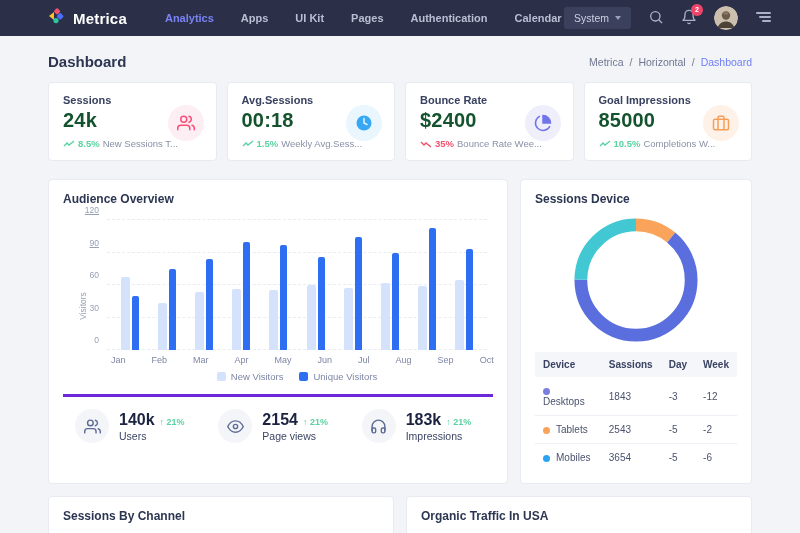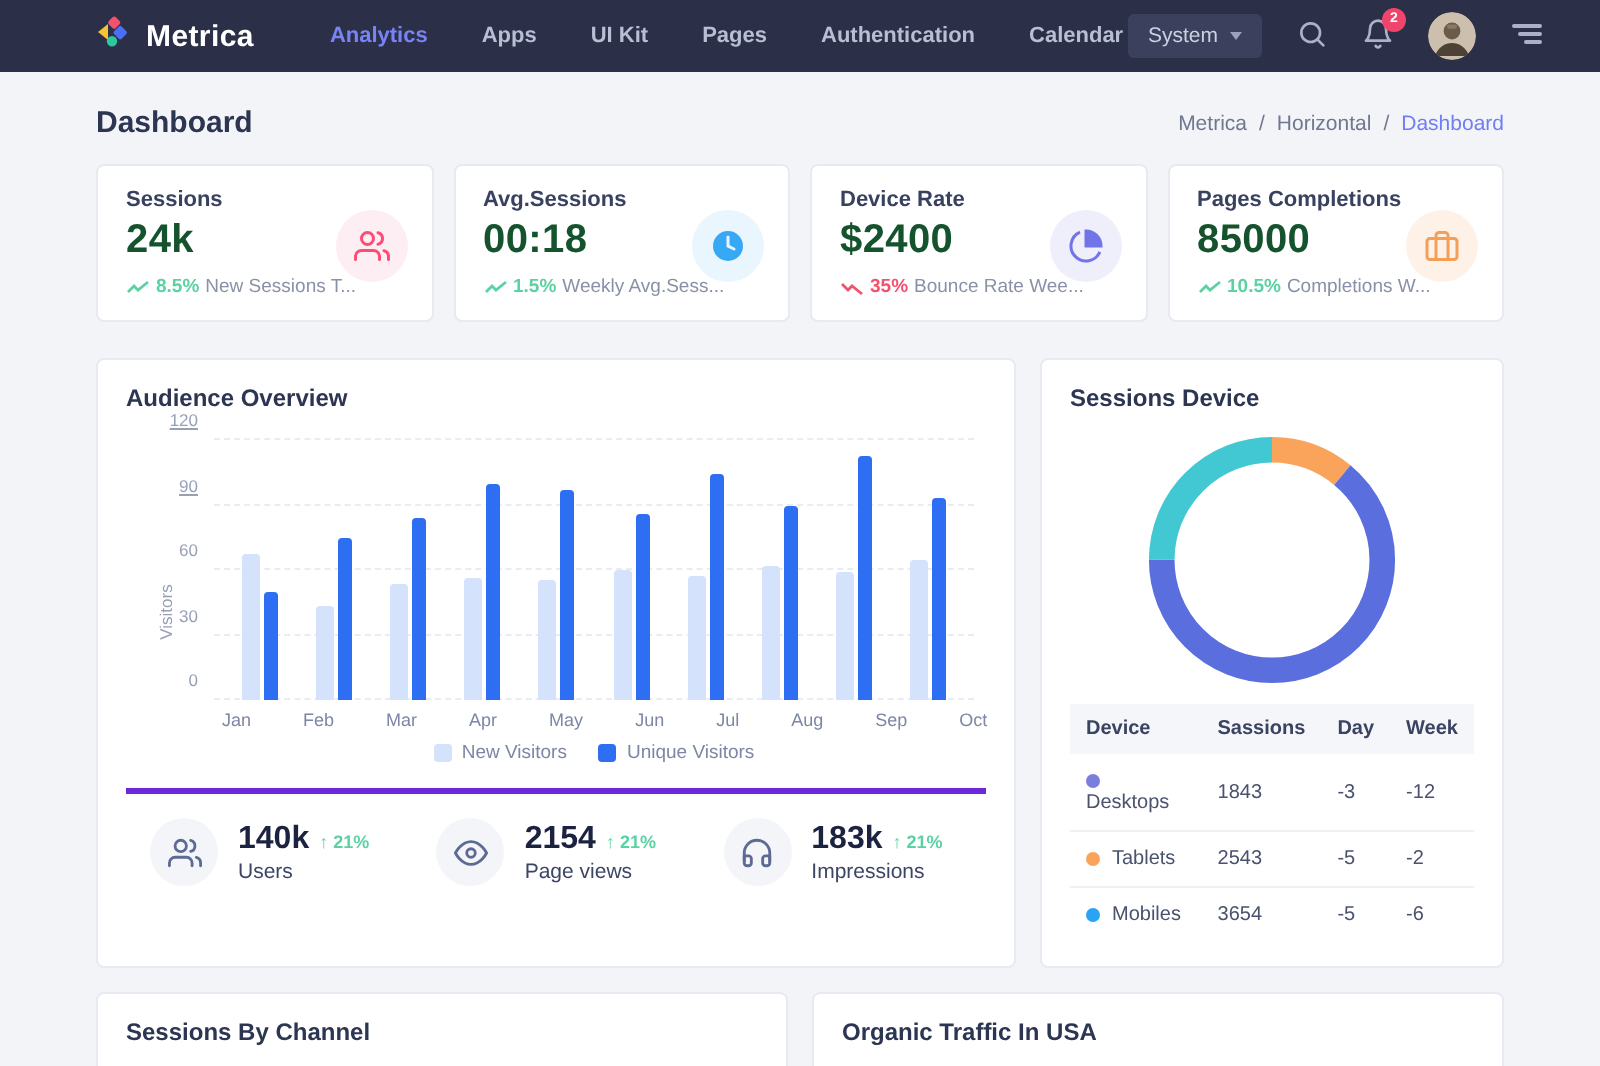--- a/index.html
+++ b/index.html
@@ -200,39 +200,39 @@
       <div class="card-trend">
         <svg class="trend-zig" width="12" height="8" viewBox="0 0 12 8" fill="none" stroke="#5bd2a2" stroke-width="1.4">
             <polyline points="1,6 4,3 6,5 11,1"></polyline>
           </svg>
         <span class="pct-up">1.5%</span>
         <span>Weekly Avg.Sess...</span>
       </div>
     </div>
 
     <div class="card">
-      <div class="card-label">Device Rate</div>
+      <div class="card-label">Bounce Rate</div>
       <div class="card-value">$2400</div>
       <div class="card-icon" style="color: rgb(113, 117, 232); background: rgb(239, 239, 252);">
         <svg width="18" height="18" viewBox="0 0 24 24" fill="none" stroke="currentColor" stroke-width="2">
           <path d="M21.21 15.89A10 10 0 1 1 8 2.83"></path>
             <path d="M22 12A10 10 0 0 0 12 2v10z" fill="currentColor"></path>
         </svg>
       </div>
       <div class="card-trend">
         <svg class="trend-zig" width="12" height="8" viewBox="0 0 12 8" fill="none" stroke="#f1536e" stroke-width="1.4">
             <polyline points="1,2 4,5 6,3 11,7"></polyline>
           </svg>
         <span class="pct-down">35%</span>
         <span>Bounce Rate Wee...</span>
       </div>
     </div>
 
     <div class="card">
-      <div class="card-label">Pages Completions</div>
+      <div class="card-label">Goal Impressions</div>
       <div class="card-value">85000</div>
       <div class="card-icon" style="color: rgb(244, 158, 88); background: rgb(254, 242, 232);">
         <svg width="18" height="18" viewBox="0 0 24 24" fill="none" stroke="currentColor" stroke-width="2" stroke-linejoin="round">
           <rect x="2" y="7" width="20" height="14" rx="2"></rect>
             <path d="M16 21V5a2 2 0 0 0-2-2h-4a2 2 0 0 0-2 2v16"></path>
         </svg>
       </div>
       <div class="card-trend">
         <svg class="trend-zig" width="12" height="8" viewBox="0 0 12 8" fill="none" stroke="#5bd2a2" stroke-width="1.4">
             <polyline points="1,6 4,3 6,5 11,1"></polyline>

